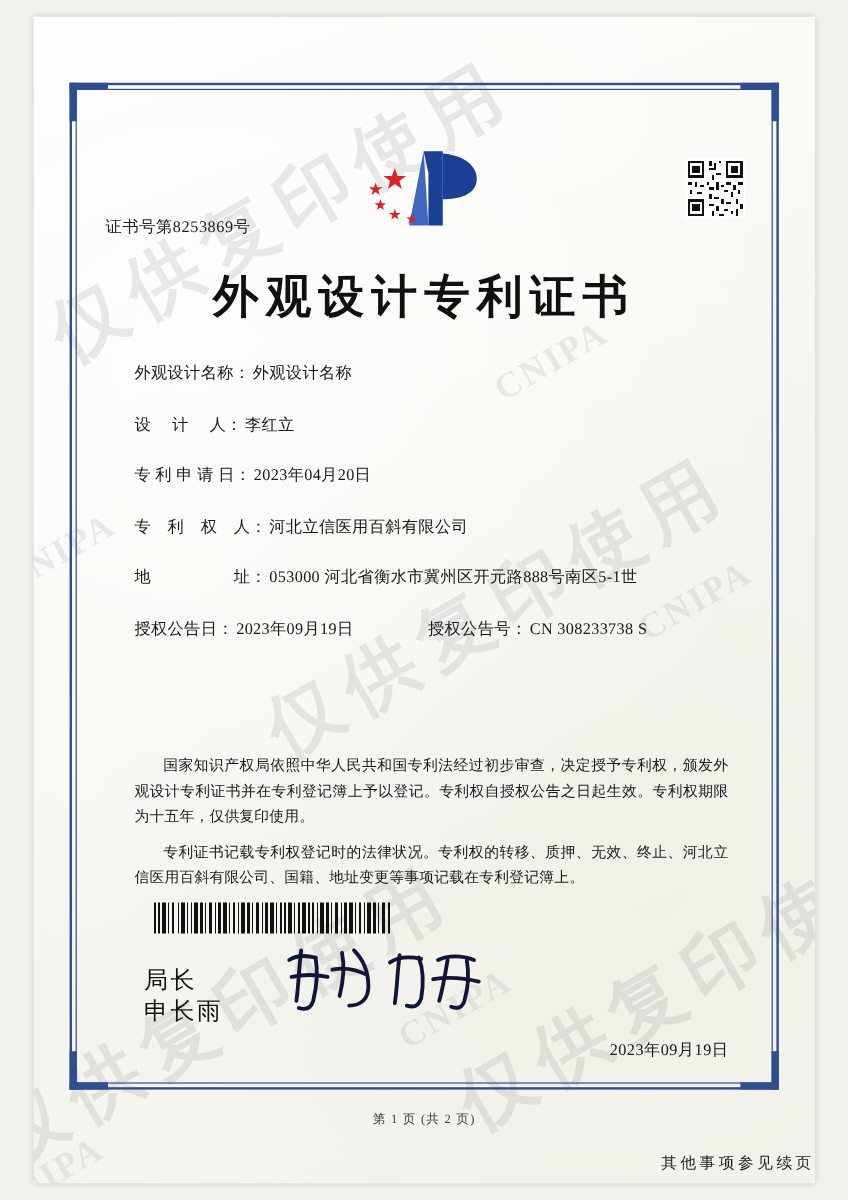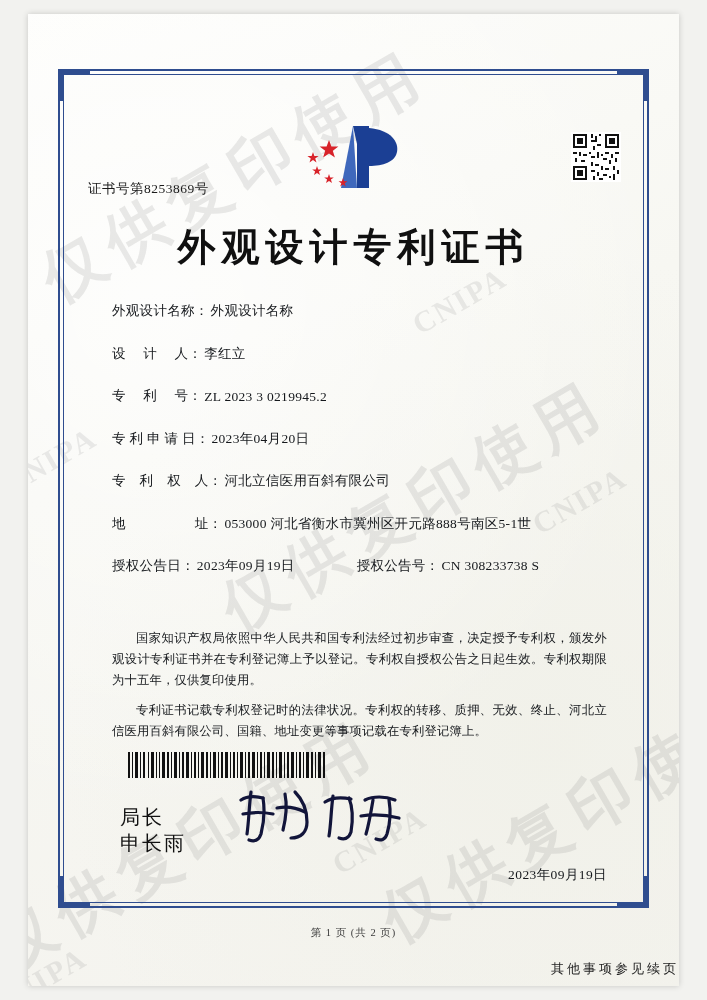--- a/index.html
+++ b/index.html
@@ -234,24 +234,20 @@
   <div class="title">外观设计专利证书</div>
 
   <div class="fields">
     <div class="field">
       <span class="f-label">外观设计名称：</span>
       <span class="f-value">外观设计名称</span>
     </div>
     <div class="field">
       <span class="f-label">设　 计　 人：</span>
       <span class="f-value">李红立</span>
-    </div>
-    <div class="field">
-      <span class="f-label">专　 利　 号：</span>
-      <span class="f-value">ZL 2023 3 0219945.2</span>
     </div>
     <div class="field">
       <span class="f-label">专 利 申 请 日：</span>
       <span class="f-value">2023年04月20日</span>
     </div>
     <div class="field">
       <span class="f-label">专　利　权　人：</span>
       <span class="f-value">河北立信医用百斜有限公司</span>
     </div>
     <div class="field">

